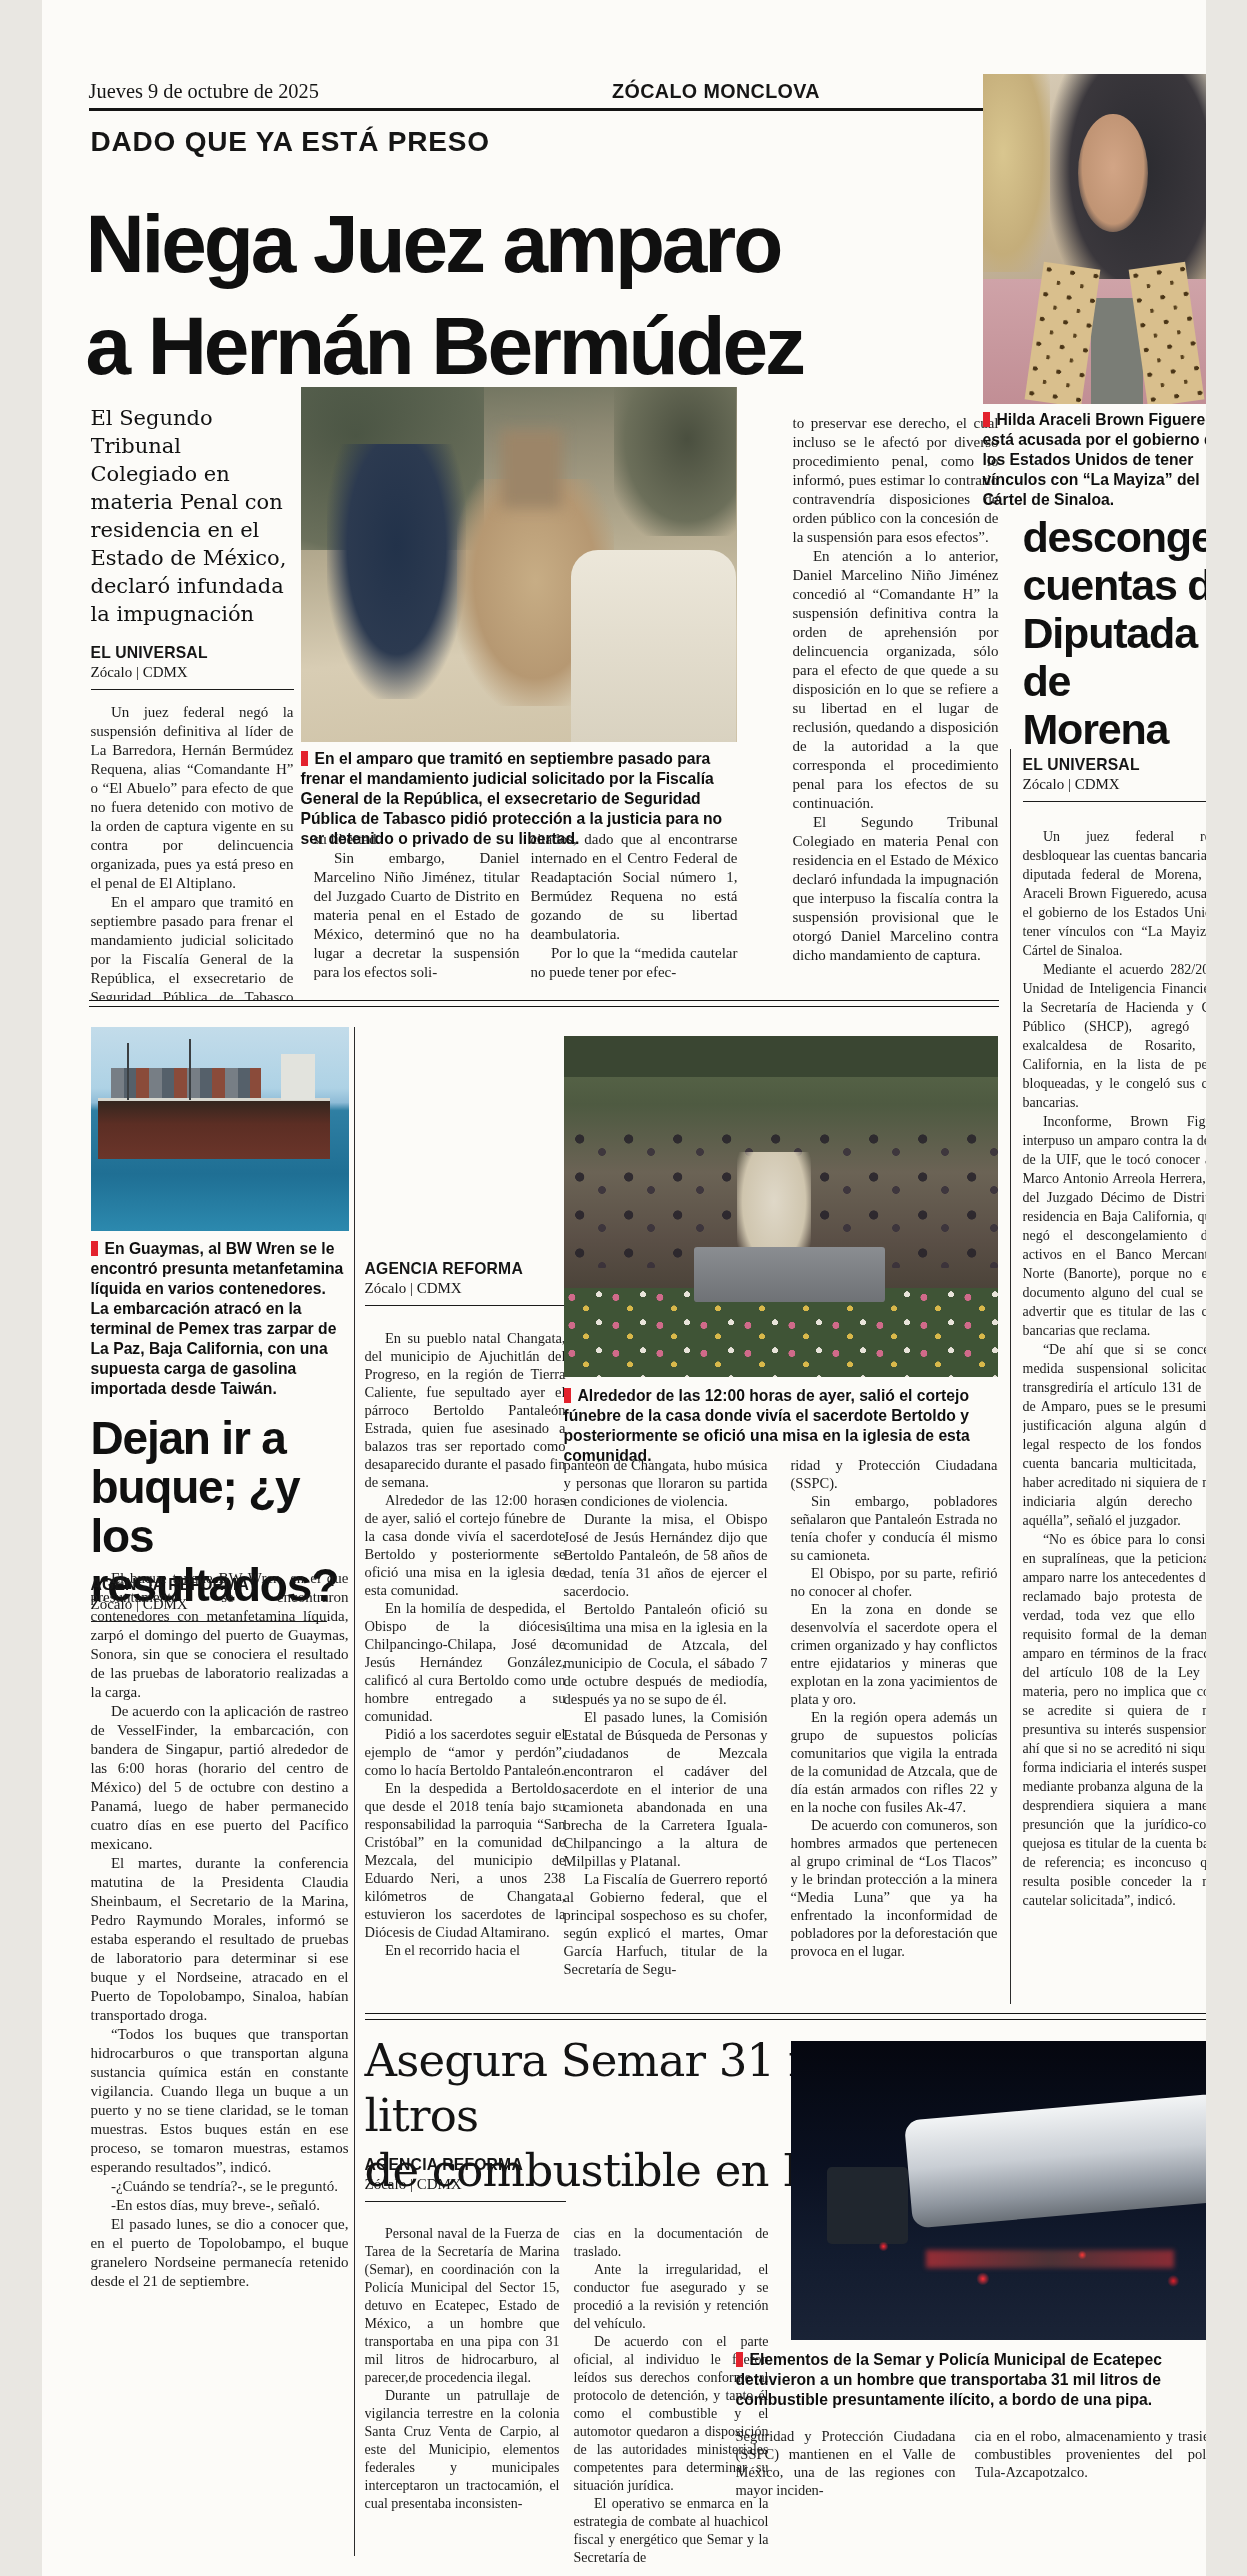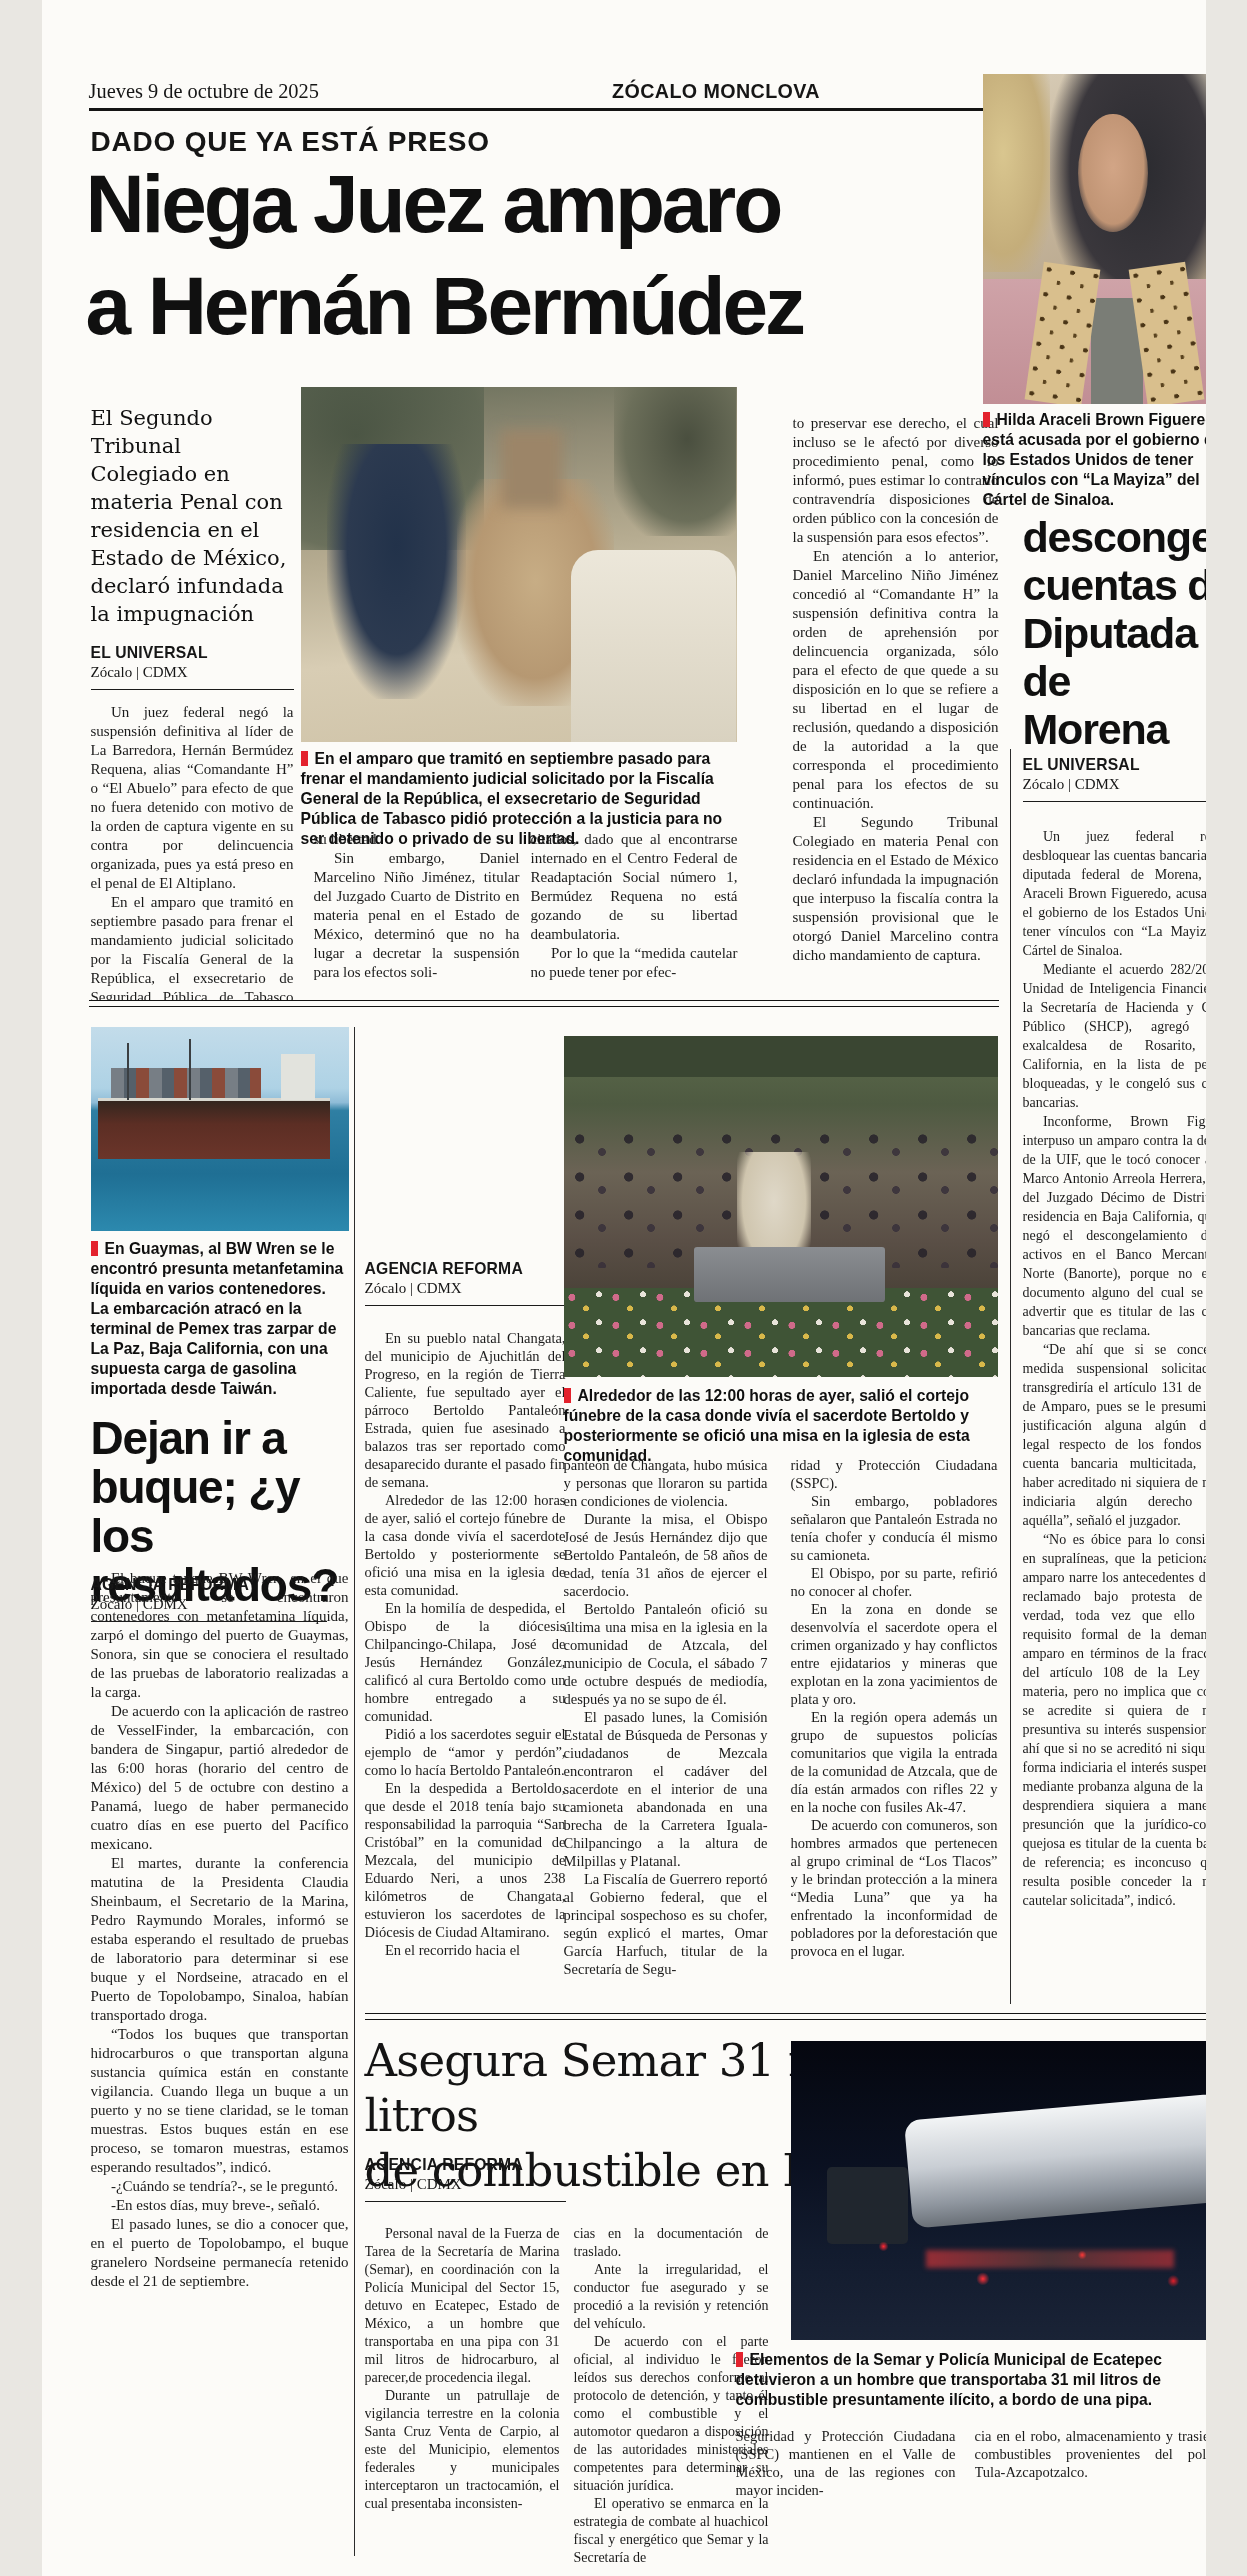--- a/index.html
+++ b/index.html
@@ -10,21 +10,21 @@
   
   #header{left:47px;top:75px;width:1154px;height:36px;border-bottom:3.1px solid #141414;
           display:flex;align-items:flex-end;justify-content:space-between;padding-bottom:4.7px;box-sizing:border-box;}
   .hdr-date{font:400 20.4px "Liberation Serif",serif;}
   .hdr-masthead{font:700 19.7px "Liberation Sans",sans-serif;letter-spacing:0.4px;}
   .hdr-section{font:700 19px "DejaVu Serif",serif;}
 
   
   .kicker{font:700 28px "Liberation Sans",sans-serif;letter-spacing:0.8px;}
   .hl-sans{font-family:"Liberation Sans",sans-serif;font-weight:700;color:#101010;}
-  .hl-main{font-size:82px;line-height:102px;letter-spacing:-3.1px;}
+  .hl-main{font-size:82px;line-height:102px;letter-spacing:-3.1px;margin-top:40px;}
   .hl-side{font-size:43px;line-height:48px;letter-spacing:-1.2px;}
   .hl-dejan{font-size:46px;line-height:49px;letter-spacing:-1.2px;}
   .hl-serif{font-family:"DejaVu Serif",serif;font-weight:400;color:#141414;}
   .hl-priest{font-size:42px;line-height:52px;letter-spacing:-0.8px;}
   .hl-semar{font-size:45px;line-height:55px;letter-spacing:-0.8px;}
 
   
   .standfirst{font-family:"DejaVu Serif",serif;font-size:21px;line-height:28px;color:#111;}
 
   

